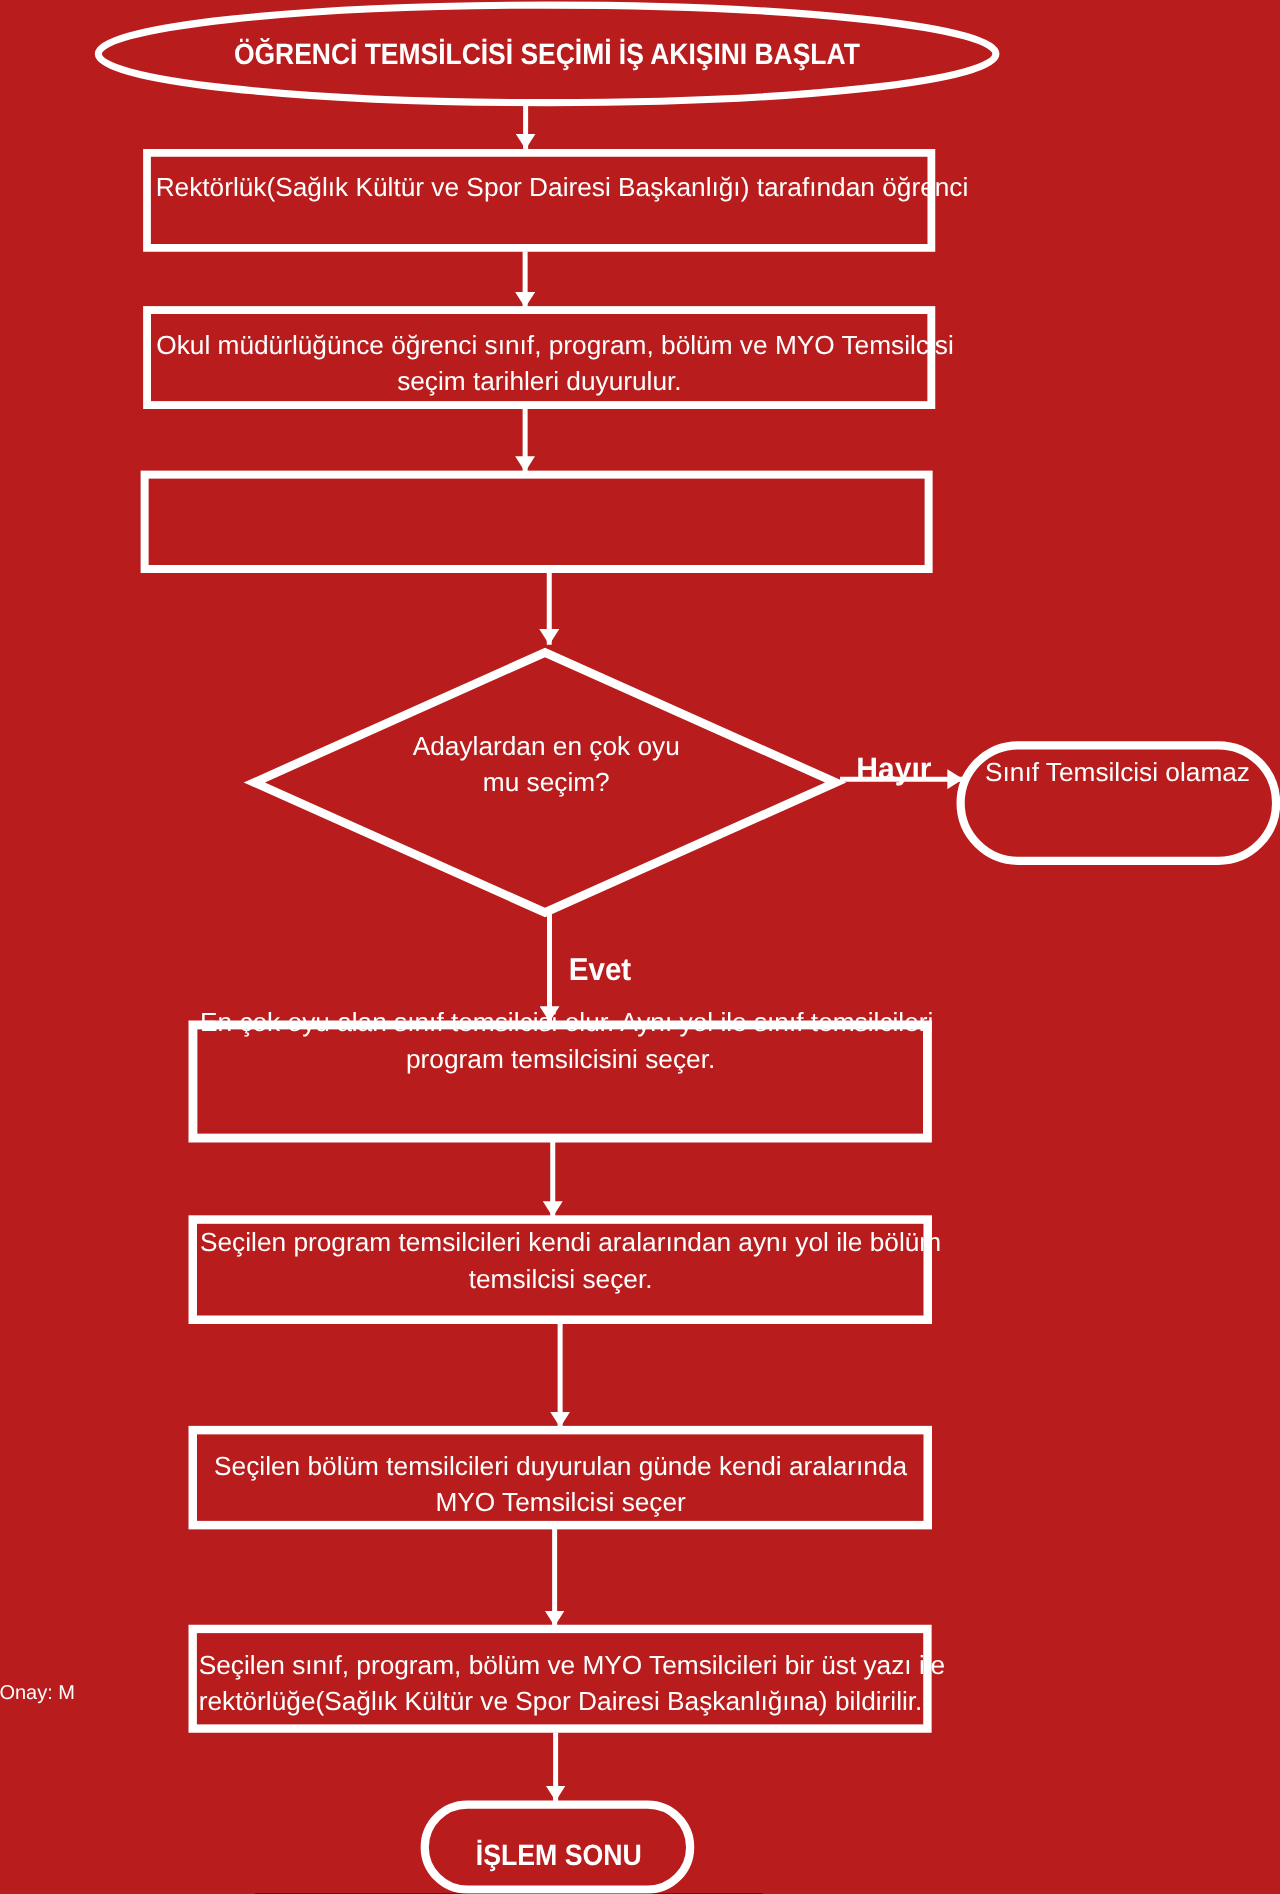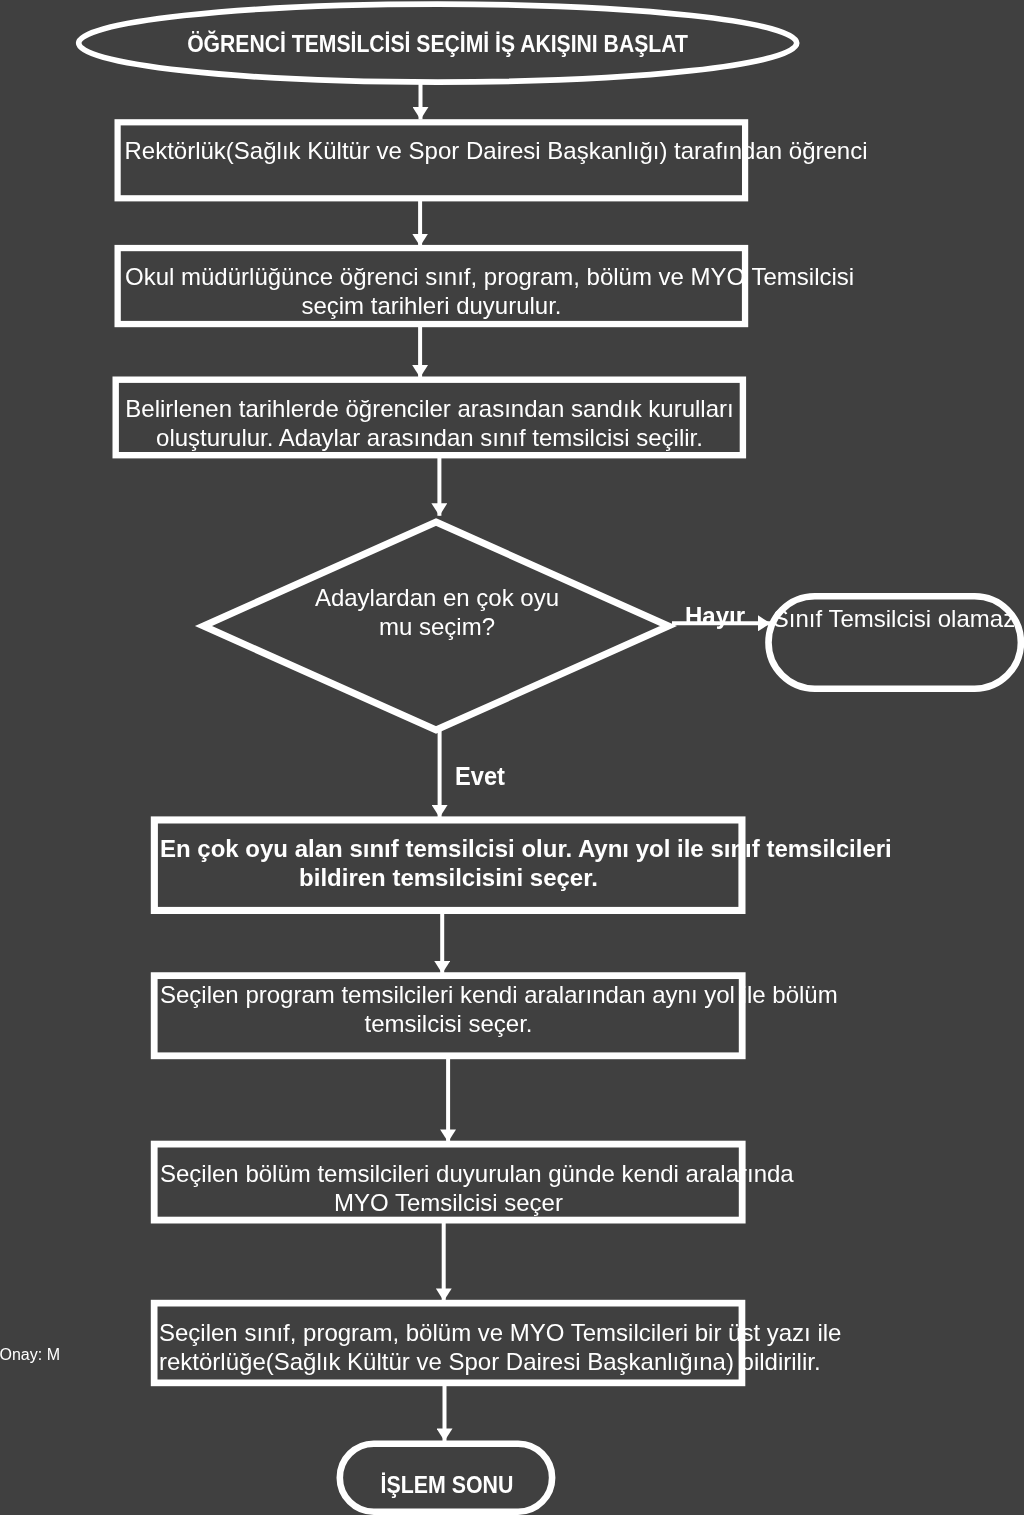--- a/index.html
+++ b/index.html
@@ -1,22 +1,22 @@
 <!DOCTYPE html>
 <html><head>
 <meta charset="utf-8">
 <title>Öğrenci Temsilcisi Seçimi İş Akışı</title>
 <style>
   html,body{margin:0;padding:0;background:#000;}
   body{width:1024px;height:1515px;overflow:hidden;
        font-family:"Liberation Sans",sans-serif;}
-  #root{position:relative;width:1024px;height:1515px;background:#404040;overflow:hidden;}
+  #root{position:relative;width:1024px;height:1515px;background:#b91c1c;overflow:hidden;}
   svg#shapes{position:absolute;left:0;top:0;width:1024px;height:1515px;display:block;}
   .ntext{position:absolute;color:#fff;text-align:center;line-height:29.1px;
-         font-size:24px;white-space:nowrap;pointer-events:none;}
+         font-size:21px;white-space:nowrap;pointer-events:none;}
   .ntext span.ln{display:block;}
   .bold{font-weight:bold;}
   .ttl{font-size:23.6px;line-height:23.6px;transform:scaleX(0.8966);transform-origin:center top;}
   .endl{font-size:23.6px;line-height:23.6px;transform:scaleX(0.9043);transform-origin:center top;}
   .elabel{text-align:left;transform-origin:left top;}
   .note{text-align:left;font-size:16px;line-height:20px;}
 </style>
 </head>
 <body>
 
@@ -66,45 +66,41 @@
 
 <div class="ntext" style="left:124.5px;top:136.2px;width:613px;">
       <span class="ln">Rektörlük(Sağlık Kültür ve Spor Dairesi Başkanlığı) tarafından öğrenci</span>
     </div>
 
 <div class="ntext" style="left:125px;top:262.2px;width:613px;">
       <span class="ln">Okul müdürlüğünce öğrenci sınıf, program, bölüm ve MYO Temsilcisi</span>
       <span class="ln">seçim tarihleri duyurulur.</span>
     </div>
 
-<div class="ntext" style="left:123px;top:394.1px;width:613px;">
-      <span class="ln">Belirlenen tarihlerde öğrenciler arasından sandık kurulları</span>
-      <span class="ln">oluşturulur. Adaylar arasından sınıf temsilcisi seçilir.</span>
-    </div>
 
 <div class="ntext" style="left:297px;top:583.1px;width:280px;text-align:center;">
       <span class="ln">Adaylardan en çok oyu</span>
       <span class="ln">mu seçim?</span>
     </div>
 
 <div class="ntext" style="left:772px;top:604px;width:244px;">
       <span class="ln">Sınıf Temsilcisi olamaz</span>
     </div>
 
 <div class="ntext bold elabel" style="left:684.5px;top:604px;width:100px;font-size:24.7px;line-height:24.7px;transform:scaleX(0.974);">
       <span class="ln">Hayır</span>
     </div>
 
 <div class="ntext bold elabel" style="left:455px;top:763.8px;width:110px;font-size:25.2px;line-height:25.2px;transform:scaleX(0.9392);">
       <span class="ln">Evet</span>
     </div>
 
-<div class="ntext" style="left:160px;top:834px;width:577px;font-weight:bold;">
+<div class="ntext" style="left:160px;top:804px;width:577px;">
       <span class="ln">En çok oyu alan sınıf temsilcisi olur. Aynı yol ile sınıf temsilcileri</span>
-      <span class="ln">bildiren temsilcisini seçer.</span>
+      <span class="ln">program temsilcisini seçer.</span>
     </div>
 
 <div class="ntext" style="left:160px;top:980px;width:577px;">
       <span class="ln">Seçilen program temsilcileri kendi aralarından aynı yol ile bölüm</span>
       <span class="ln">temsilcisi seçer.</span>
     </div>
 
 <div class="ntext" style="left:160px;top:1158.5px;width:577px;">
       <span class="ln">Seçilen bölüm temsilcileri duyurulan günde kendi aralarında</span>
       <span class="ln">MYO Temsilcisi seçer</span>

